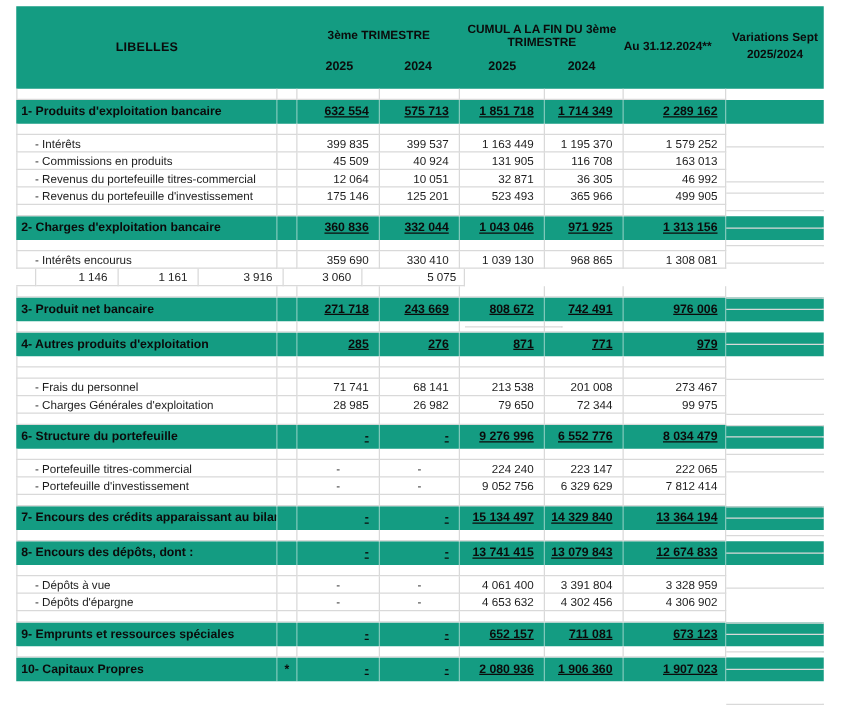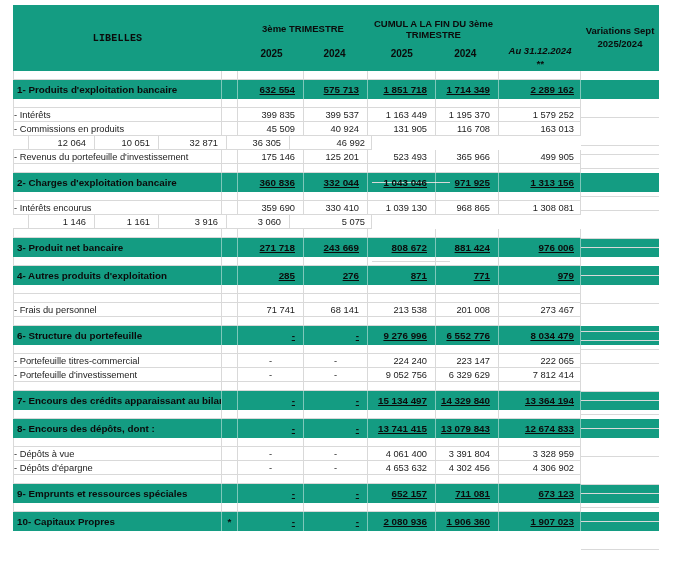--- a/index.html
+++ b/index.html
@@ -7,29 +7,29 @@
     width:676px;height:579px;overflow:hidden;
     font-family:"Liberation Sans",sans-serif;
     color:#111111;
     -webkit-font-smoothing:antialiased;
   }
   .sheet{padding:5px 0 0 13px;}
 
   
   .hdr{display:flex;width:646px;height:66px;background:var(--teal);font-weight:700;color:#0b0b0b;}
   .hdr .hc{box-sizing:border-box;}
-  .hdr .hlabel{width:209px;display:flex;align-items:center;justify-content:center;font-size:10px;letter-spacing:.2px;font-family:Liberation Mono, monospace;}
+  .hdr .hlabel{width:209px;display:flex;align-items:center;justify-content:center;font-size:10px;letter-spacing:.2px;}
   .hdr .hspacer{width:16px;}
   .hgroup{display:flex;flex-direction:column;box-sizing:border-box;padding:5px 2px 9px;}
   .hgroup.qg{width:130px;}
   .hgroup.cg{width:131px;}
   .gtitle{flex:1;display:flex;align-items:center;justify-content:center;text-align:center;font-size:9.5px;line-height:1.2;}
   .years{display:flex;height:14px;}
   .years .yr{flex:1;text-align:center;font-size:10px;}
-  .hdr .hdec{width:82px;display:flex;flex-direction:column;align-items:center;justify-content:flex-end;font-size:9.5px;line-height:1.35;text-align:center;font-style:italic;}
+  .hdr .hdec{width:82px;display:flex;flex-direction:row;align-items:center;justify-content:flex-start;font-size:9.5px;line-height:1.35;text-align:center;}
   .hdr .hvar{width:78px;display:flex;flex-direction:column;align-items:center;justify-content:center;font-size:9.5px;line-height:1.35;text-align:center;}
 
   
   .row{display:flex;width:646px;}
   .c{box-sizing:border-box;display:flex;align-items:center;overflow:hidden;white-space:nowrap;}
   .c.label{width:209px;}
   .c.spacer{width:16px;justify-content:center;}
   .c.q1{width:66px;}
   .c.q2{width:64px;text-align:right;}
   .c.c1{width:68px;}
@@ -42,21 +42,21 @@
   .row.section{height:19px;background:var(--teal);font-weight:700;font-size:9.8px;color:#0b0b0b;}
   .row.section .c{border-right:1px solid rgba(255,255,255,.45);}
   .row.section .c:last-child{border-right:none;}
   .row.section .label{padding-left:4px;}
   .row.section .q1,.row.section .q2,.row.section .c1,.row.section .c2,.row.section .dec{text-decoration:underline;}
   .row.section .var{text-decoration:none;}
   .row.section .spacer{text-decoration:none;}
 
   .row.item{height:14px;font-size:9.3px;color:#1c1c1c;}
   .row.item .c{border-right:1px solid var(--grid);border-bottom:1px solid var(--grid);}
-  .row.item .label{border-left:1px solid var(--grid);}
+  .row.item .label{border-left:1px solid var(--grid);padding-left:14px;}
 
   .row.gap{height:9px;}
   .row.gap .c{border-right:1px solid var(--grid);border-bottom:1px solid var(--grid);}
   .row.gap .label{border-left:1px solid var(--grid);}
 
   .c.dash{justify-content:center !important;padding-right:0 !important;}
 </style>
 </head>
 <body style="--teal: #149C82; --grid: #D9D9D9;">
 
@@ -134,20 +134,21 @@
         <div class="c label">- Commissions en produits</div>
         <div class="c spacer"></div>
         <div class="c q1">45 509</div>
         <div class="c q2">40 924</div>
         <div class="c c1">131 905</div>
         <div class="c c2">116 708</div>
         <div class="c dec">163 013</div>
         <div class="c var">13,0%</div>
       </div>
       <div class="row item">
+        <div class="c label">- Revenus du portefeuille titres-commercial</div>
         <div class="c spacer"></div>
         <div class="c q1">12 064</div>
         <div class="c q2">10 051</div>
         <div class="c c1">32 871</div>
         <div class="c c2">36 305</div>
         <div class="c dec">46 992</div>
         <div class="c var">-9,5%</div>
       </div>
       <div class="row item">
         <div class="c label">- Revenus du portefeuille d'investissement</div>
@@ -217,21 +218,21 @@
         <div class="c c2"></div>
         <div class="c dec"></div>
         <div class="c var"></div>
       </div>
       <div class="row section">
         <div class="c label">3- Produit net bancaire</div>
         <div class="c spacer"></div>
         <div class="c q1">271 718</div>
         <div class="c q2">243 669</div>
         <div class="c c1">808 672</div>
-        <div class="c c2">881 424</div>
+        <div class="c c2">742 491</div>
         <div class="c dec">976 006</div>
         <div class="c var">8,9%</div>
       </div>
       <div class="row gap">
         <div class="c label"></div>
         <div class="c spacer"></div>
         <div class="c q1"></div>
         <div class="c q2"></div>
         <div class="c c1"></div>
         <div class="c c2"></div>
@@ -270,20 +271,30 @@
       </div>
       <div class="row item">
         <div class="c label">- Frais du personnel</div>
         <div class="c spacer"></div>
         <div class="c q1">71 741</div>
         <div class="c q2">68 141</div>
         <div class="c c1">213 538</div>
         <div class="c c2">201 008</div>
         <div class="c dec">273 467</div>
         <div class="c var">6,2%</div>
+      </div>
+      <div class="row item">
+        <div class="c label">- Charges Générales d'exploitation</div>
+        <div class="c spacer"></div>
+        <div class="c q1">28 985</div>
+        <div class="c q2">26 982</div>
+        <div class="c c1">79 650</div>
+        <div class="c c2">72 344</div>
+        <div class="c dec">99 975</div>
+        <div class="c var">10,1%</div>
       </div>
       <div class="row gap">
         <div class="c label"></div>
         <div class="c spacer"></div>
         <div class="c q1"></div>
         <div class="c q2"></div>
         <div class="c c1"></div>
         <div class="c c2"></div>
         <div class="c dec"></div>
         <div class="c var"></div>

